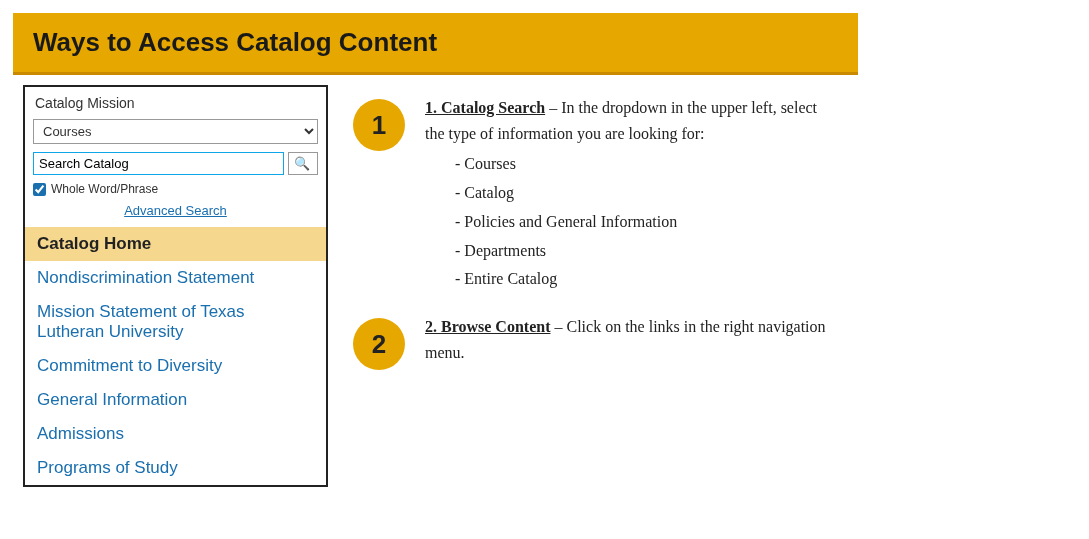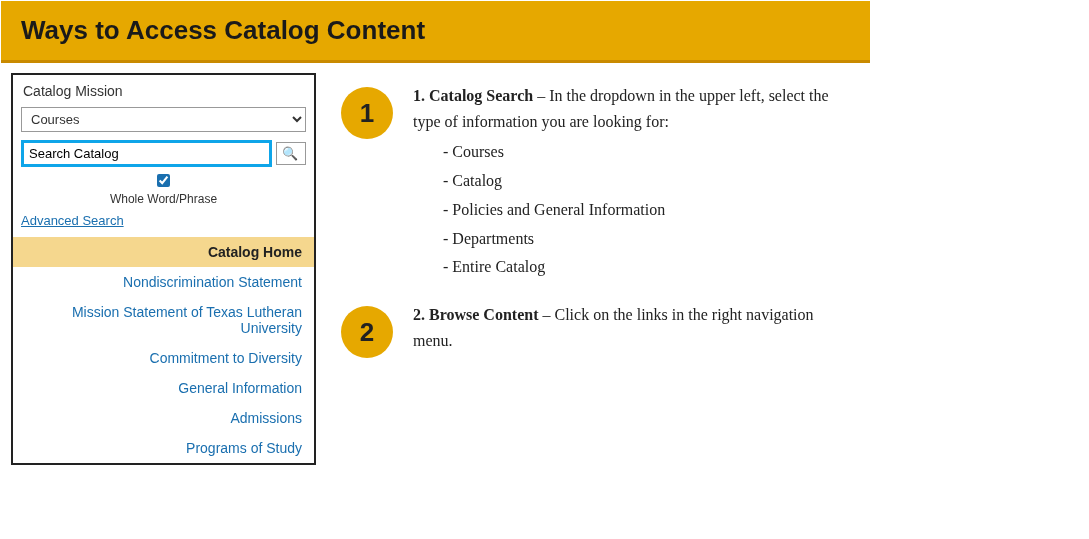--- a/index.html
+++ b/index.html
@@ -7,21 +7,21 @@
       font-family: Georgia, 'Times New Roman', serif;
       font-size: 15px;
       background: #fff;
       color: #222;
       width: 1089px;
       min-height: 539px;
     }
 
     .page-wrapper {
       width: 871px;
-      padding: 1px;
+      padding: 13px;
     }
 
     
     .page-header {
       background-color: #E6A800;
       padding: 14px 20px 14px 20px;
       border-bottom: 3px solid #c98a00;
     }
     .page-header h1 {
       font-size: 26px;
@@ -71,21 +71,21 @@
 
     .sidebar-search-row {
       display: flex;
       align-items: center;
       padding: 4px 8px;
       gap: 4px;
     }
 
     .sidebar-search-input {
       flex: 1;
-      border: 3px solid #0ea5e9;
+      border: 1px solid #0ea5e9;
       padding: 3px 5px;
       font-size: 13px;
       font-family: Arial, sans-serif;
     }
 
     .sidebar-search-btn {
       background: #fff;
       border: 1px solid #999;
       padding: 3px 6px;
       cursor: pointer;
@@ -96,54 +96,53 @@
     }
 
     .sidebar-checkbox-row {
       display: flex;
       align-items: center;
       padding: 3px 8px 4px 8px;
       gap: 5px;
       font-size: 12px;
       font-family: Arial, sans-serif;
       color: #333;
-      flex-direction: column;
     }
 
     .sidebar-checkbox-row input[type="checkbox"] {
       accent-color: #1a6faf;
     }
 
     .sidebar-advanced-search {
       padding: 2px 8px 8px 8px;
+      text-align: center;
     }
 
     .sidebar-advanced-search a {
       color: #1a6faf;
       text-decoration: underline;
       font-size: 13px;
       font-family: Arial, sans-serif;
     }
 
     .sidebar-nav {
       list-style: none;
     }
 
     .sidebar-nav-item {
       padding: 0;
     }
 
     .sidebar-nav-item a, .sidebar-nav-item span {
       display: block;
       padding: 7px 12px;
-      font-size: 14px;
+      font-size: 17px;
       font-family: Arial, sans-serif;
       text-decoration: none;
       color: #1a6faf;
-      text-align: right;
     }
 
     .sidebar-nav-item.active {
       background-color: #f5d78e;
     }
 
     .sidebar-nav-item.active span {
       color: #222;
       font-weight: bold;
     }
@@ -180,20 +179,21 @@
     .content-text {
       flex: 1;
       font-size: 16px;
       line-height: 1.6;
       font-family: Georgia, serif;
       color: #222;
     }
 
     .content-text .item-title {
       font-weight: bold;
+      text-decoration: underline;
     }
 
     .content-text ul {
       list-style: none;
       margin-left: 30px;
       margin-top: 4px;
     }
 
     .content-text ul li {
       font-size: 16px;

